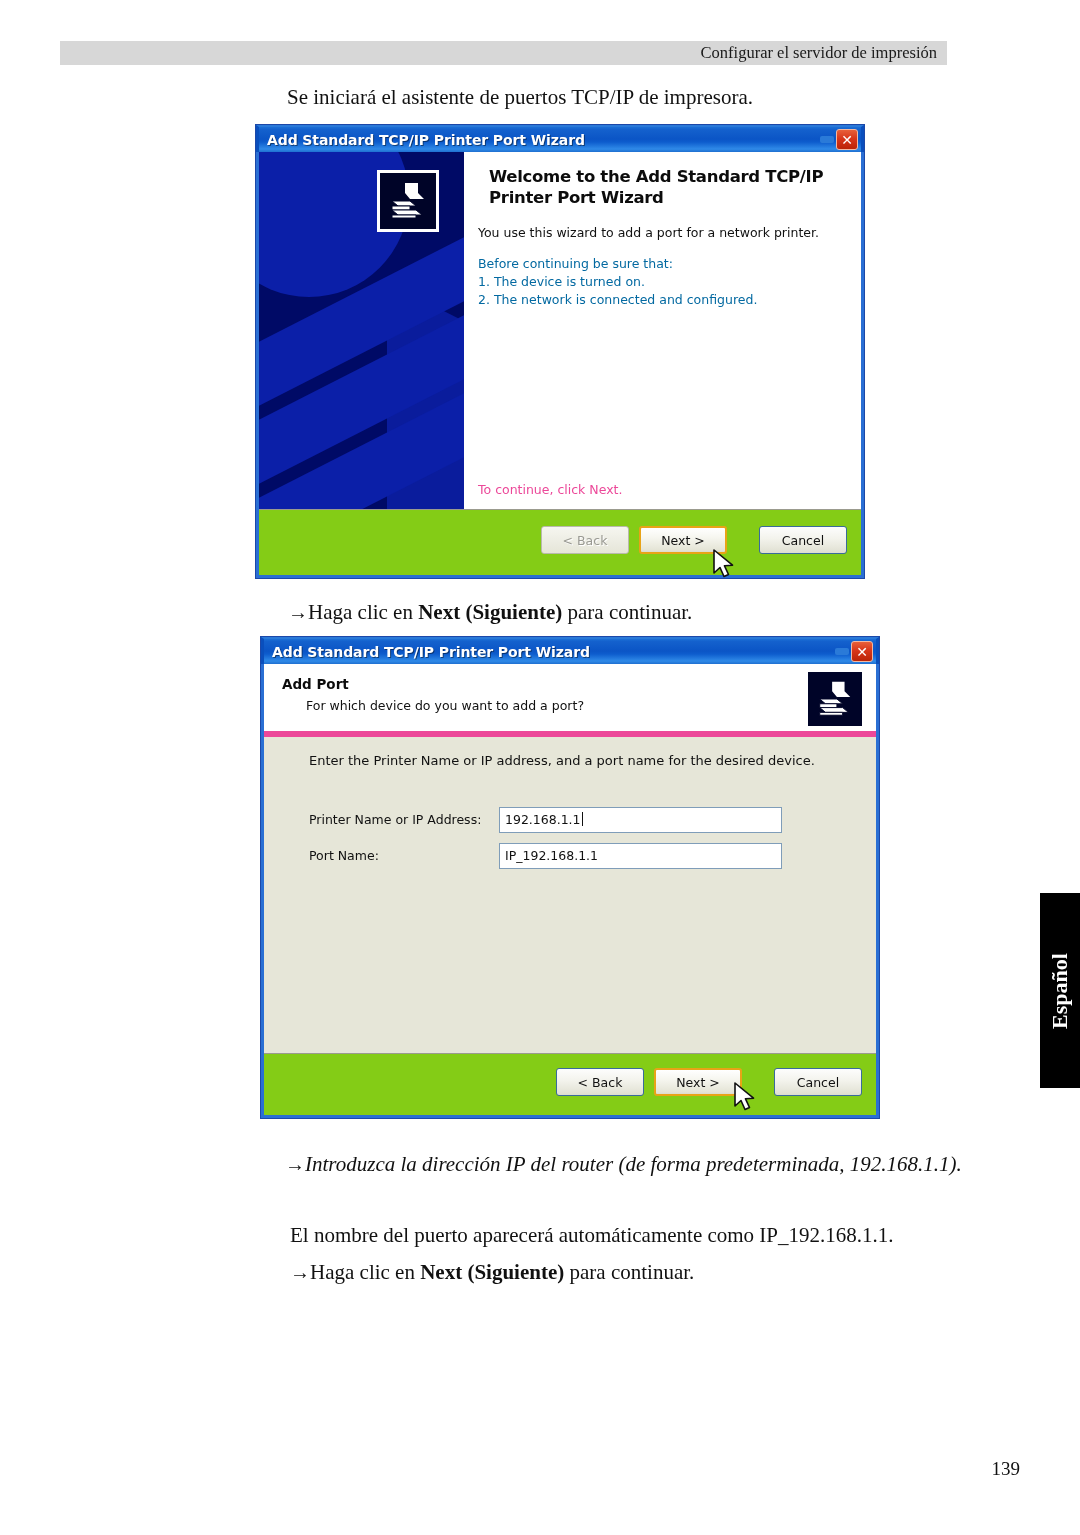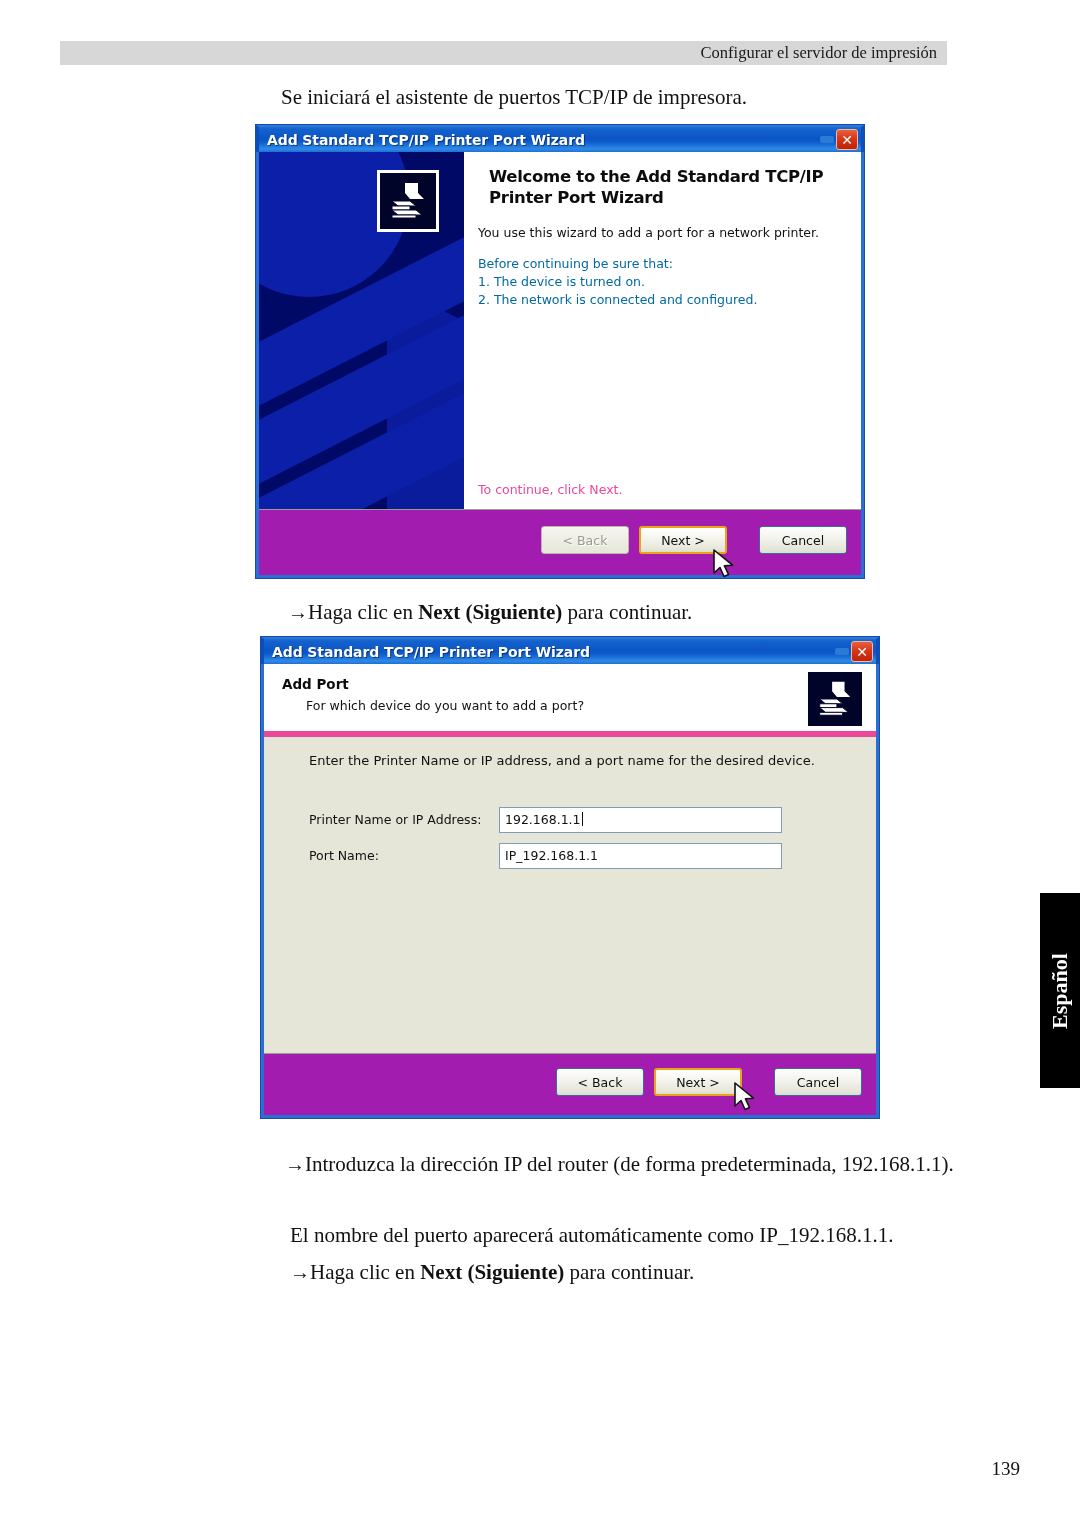--- a/index.html
+++ b/index.html
@@ -294,21 +294,21 @@
     height: 14px;
     background: #111;
     vertical-align: -2px;
     margin-left: 1px;
   }
 
   .wiz-footer {
     position: absolute;
     left: 0; right: 0; bottom: 0;
     height: 62px;
-    background: #a21caf;
+    background: #84cc16;
     border-top: 1px solid #9b9b8e;
     box-sizing: border-box;
     padding-left: 34px;
   }
   .btn-row {
     position: absolute;
     right: 14px;
     top: 14px;
     display: flex;
     gap: 10px;
@@ -375,21 +375,21 @@
     color: #111;
   }
 </style>
 </head>
 <body>
 
 <div class="page-header">
   <div class="page-header-text">Configurar el servidor de impresión</div>
 </div>
 
-<div class="prose" style="left:281px; top:83px;font-family:Liberation Serif, serif;">Se iniciará el asistente de puertos TCP/IP de impresora.</div>
+<div class="prose" style="left:287px; top:83px;font-family:Liberation Serif, serif;">Se iniciará el asistente de puertos TCP/IP de impresora.</div>
 
 <div class="xp-window" style="left:255px; top:124px; width:610px; height:455px;">
   <div class="xp-titlebar">
     <div class="xp-title-text">Add Standard TCP/IP Printer Port Wizard</div>
     <div class="xp-minimize-ghost"></div>
     <div class="xp-close">✕</div>
   </div>
 
   <div class="xp-body">
     <div class="wiz-welcome-inner">
@@ -490,21 +490,21 @@
       </div>
     </div>
 
   </div>
 
   <svg class="cursor-svg" style="left:472px; top:445px;" width="26" height="34" viewBox="0 0 26 34">
     <path d="M2 1 L2 24 L8 18.5 L12 27.5 L16.5 25.5 L12.5 16.8 L20.5 16.2 Z" fill="#ffffff" stroke="#111111" stroke-width="1.6" stroke-linejoin="round"></path>
   </svg>
 </div>
 
-<div class="prose" style="left:165px; top:1150px; width:820px;">
+<div class="prose" style="left:165px; top:1150px; width:820px;font-style:italic;">
   <span style="display:inline-block; width:120px;"></span><span class="arrow">→</span><span>Introduzca la dirección IP del router (de forma predeterminada, 192.168.1.1).</span>
 </div>
 
 <div class="prose" style="left:290px; top:1221px; width:700px;">El nombre del puerto aparecerá automáticamente como IP_192.168.1.1.</div>
 
 <div class="prose" style="left:290px; top:1258px;">
   <span class="arrow">→</span><span>Haga clic en </span><b>Next (Siguiente)</b><span> para continuar.</span>
 </div>
 
 <div class="side-tab">

